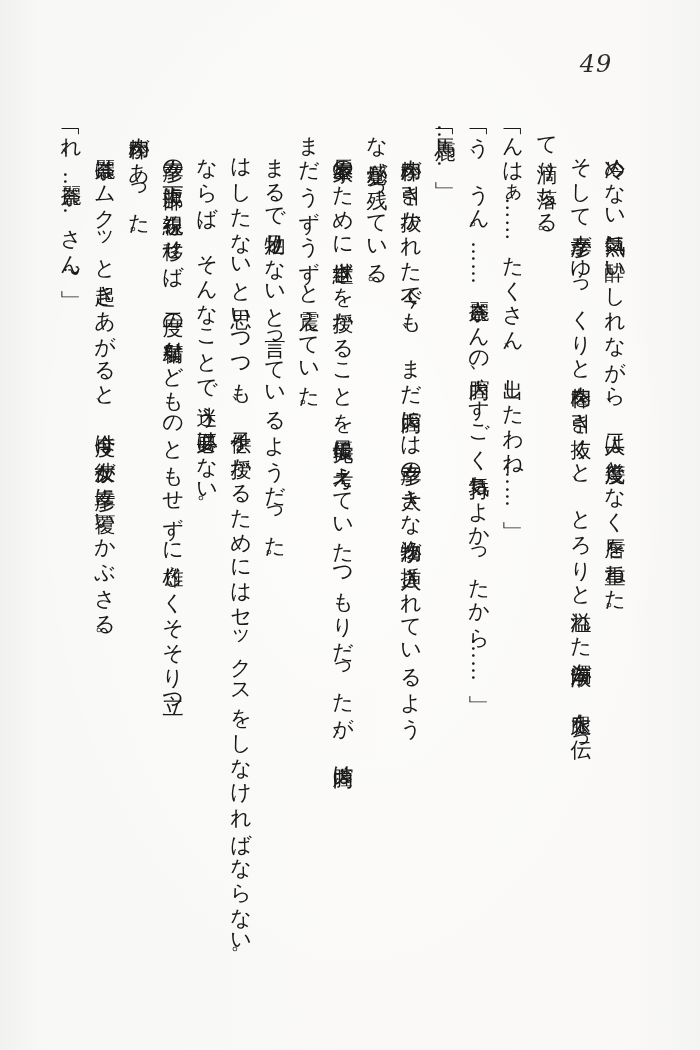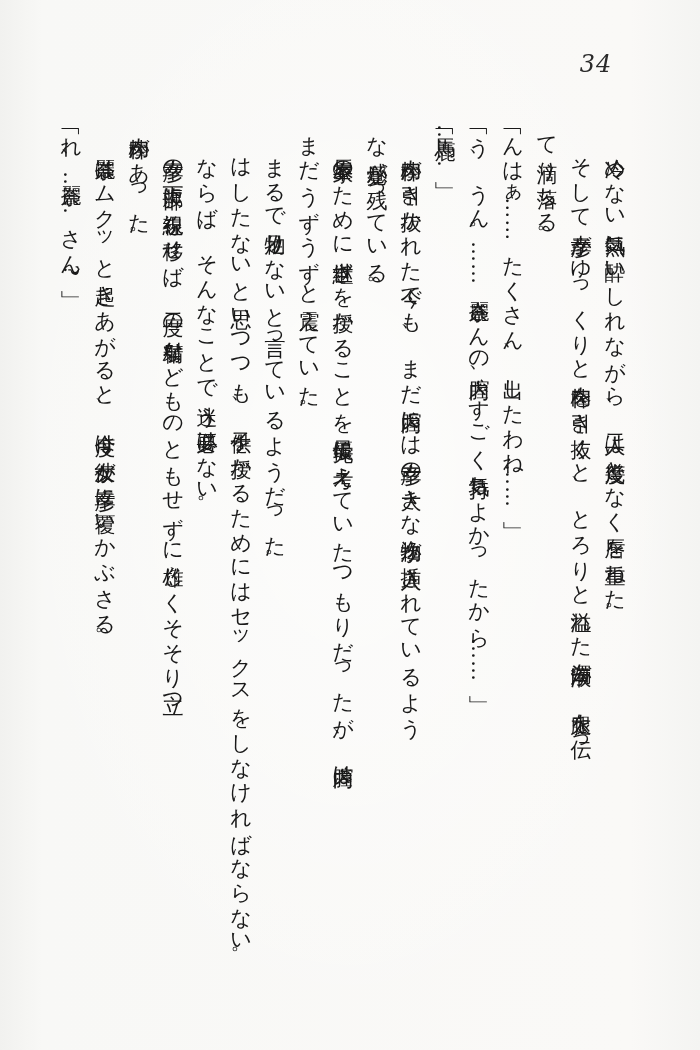--- a/index.html
+++ b/index.html
@@ -47,21 +47,21 @@
     white-space: nowrap;
   }
   .tline.indent {
     text-indent: 22px;
   }
 </style>
 </head>
 <body>
 
 <div class="page">
-  <div class="page-number">34</div>
+  <div class="page-number">49</div>
   <div class="text-block">
       <div class="tline indent">冷めない熱気に酔いしれながら、二人は幾度となく唇を重ねた。</div>
       <div class="tline indent">そして幸彦がゆっくりと肉棒を引き抜くと、とろりと溢れた白濁液が、太腿を伝っ</div>
       <div class="tline">て滴り落ちる。</div>
       <div class="tline">「んはぁ……たくさん、出したわね……」</div>
       <div class="tline">「う、うん。……麗奈さんの膣内、すごく気持ちよかったから……」</div>
       <div class="tline">「馬鹿……」</div>
       <div class="tline indent">肉棒が引き抜かれた今でも、まだ膣内には幸彦の大きな逸物が挿入されているよう</div>
       <div class="tline">な感覚が残っている。</div>
       <div class="tline indent">辰峯家のために世継ぎを授かることを最優先に考えていたつもりだったが、膣内は</div>

